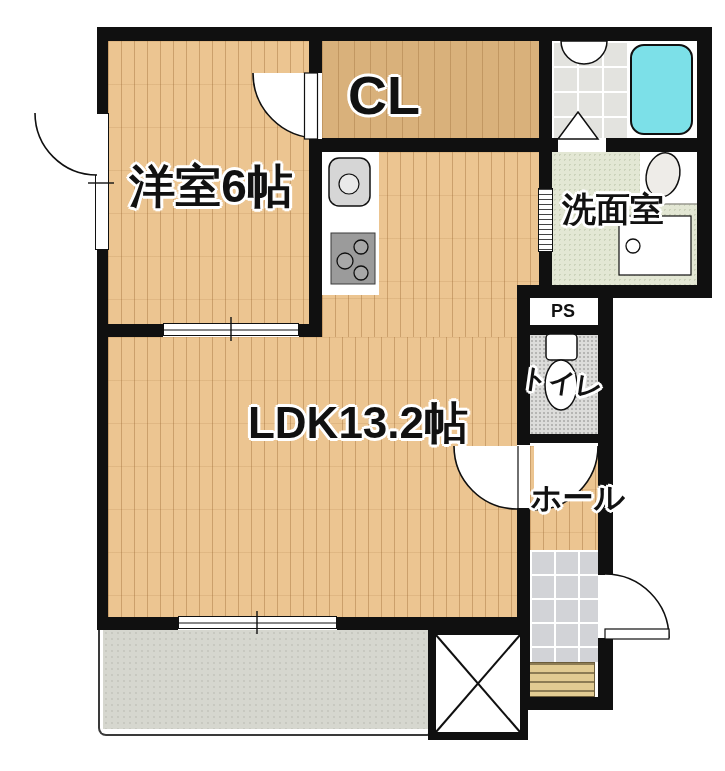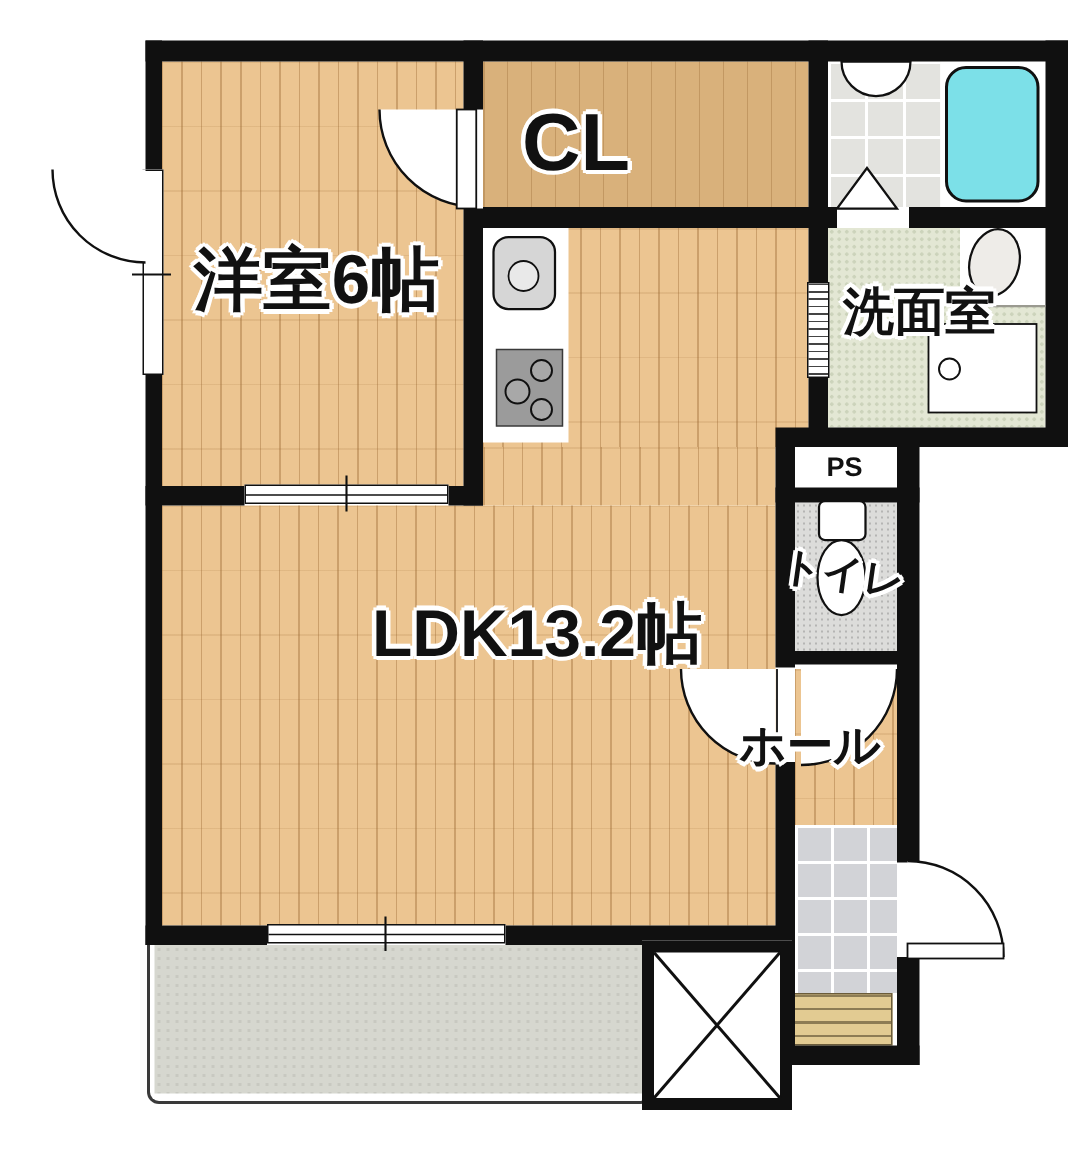--- a/index.html
+++ b/index.html
@@ -179,19 +179,19 @@
     </g>
 
     <g>
       <line x1="436" y1="635" x2="520" y2="732" stroke="#101010" stroke-width="2"></line>
       <line x1="520" y1="635" x2="436" y2="732" stroke="#101010" stroke-width="2"></line>
     </g>
   </svg>
 
   <div class="rlabel" style="left:211px;top:186px;font-size:46px;">洋室6帖</div>
   <div class="rlabel" style="left:384px;top:95px;font-size:54px;">CL</div>
-  <div class="rlabel" style="left:613px;top:209px;font-size:34px;font-family:Liberation Serif, serif;">洗面室</div>
+  <div class="rlabel" style="left:613px;top:209px;font-size:34px;">洗面室</div>
   <div class="rlabel" style="left:563px;top:311px;font-size:18px;">PS</div>
   <div class="rlabel rot" style="left:562px;top:383px;font-size:27px;">トイレ</div>
   <div class="rlabel" style="left:322px;top:423px;font-size:44px;margin-left:36px;">LDK13.2帖</div>
-  <div class="rlabel" style="left:540px;top:497px;font-size:31px;">ホール</div>
+  <div class="rlabel" style="left:578px;top:497px;font-size:31px;">ホール</div>
 
 </div>
 
 </body></html>

